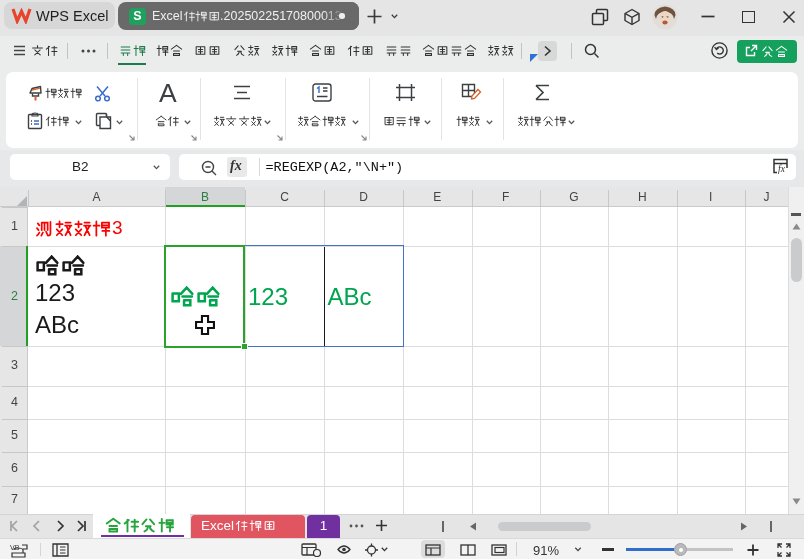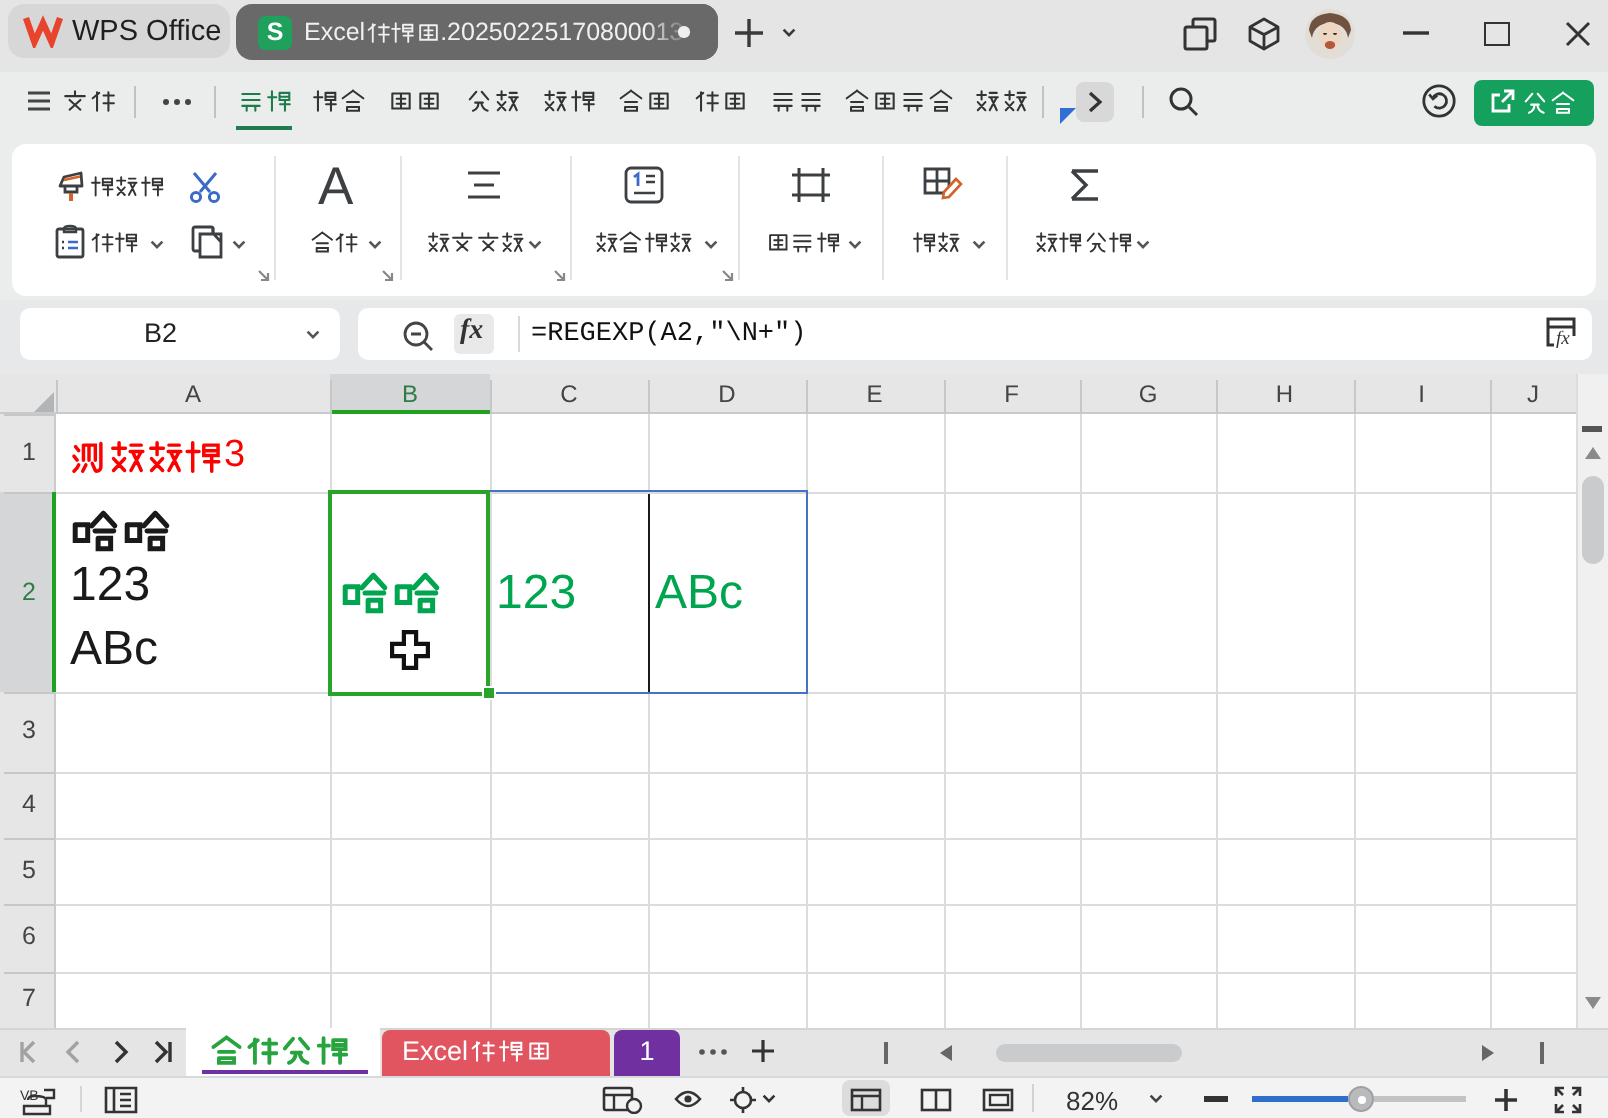--- a/index.html
+++ b/index.html
@@ -6,21 +6,21 @@
 .row{position:absolute;display:flex;align-items:center;white-space:nowrap}
 
 </style></head><body>
 <div class="ab" style="left:0;top:0;width:804px;height:559px;background:#fff">
 <div class="ab" style="left:0;top:0;width:804px;height:36px;background:#e5e5e5"></div>
 <div class="ab" style="left:4px;top:2px;width:111px;height:27px;background:#d7d7d7;border-radius:8px"></div>
 <svg class="ab" style="left:11px;top:7px" width="22" height="17" viewBox="0 0 22 17">
       <path d="M2,2 L6.2,14 L10.5,4.5 L14.8,14 L19,2" fill="none" stroke="#e8432d" stroke-width="3.2" stroke-linejoin="miter"></path>
     </svg>
 <div class="row" style="left:36px;top:2px;height:27px;font-size:14.5px;color:#1f1f1f">
-      <span>WPS Office</span>
+      <span>WPS Excel</span>
     </div>
 <div class="ab" style="left:118px;top:2px;width:241px;height:28px;background:#696969;border-radius:8px;overflow:hidden">
 <div class="ab" style="left:11px;top:5.5px;width:17px;height:17px;background:#1fa05c;border-radius:3.5px;color:#fff;font-size:12.5px;font-weight:bold;text-align:center;line-height:17px">S</div>
 <div class="row" style="left:34px;top:0;height:28px;font-size:12.5px;color:#f0f0f0">
         <span>Excel</span>
         <svg style="width:12.5px;height:12.5px;vertical-align:-0.12em;" viewBox="0 0 24 24">
           <path d="M6.5,4 V21 M2.5,9.5 L8.5,4.5 M12.5,7 H22 M17,4 V21 M12.5,14 H22" fill="none" stroke="currentColor" stroke-width="1.8" stroke-linecap="round"></path>
         </svg>
         <svg style="width:12.5px;height:12.5px;vertical-align:-0.12em;" viewBox="0 0 24 24">
           <path d="M5.5,3 V21 M2,8.5 H9.5 M12.5,4.5 H21.5 V11 H12.5 V4.5 M12.5,8 H21.5 M13,15 H22 M17.5,11 V21" fill="none" stroke="currentColor" stroke-width="1.8" stroke-linecap="round"></path>
@@ -600,21 +600,21 @@
   </svg>
 <svg class="ab" style="left:460px;top:543.5px" width="16" height="12" viewBox="0 0 16 12">
     <rect x="1" y="1" width="14" height="10" fill="none" stroke="#333" stroke-width="1.3"></rect>
     <path d="M8,1 V11" stroke="#333" stroke-width="1.3"></path>
   </svg>
 <svg class="ab" style="left:491px;top:543.5px" width="16" height="12" viewBox="0 0 16 12">
     <rect x="1" y="1" width="14" height="10" fill="none" stroke="#333" stroke-width="1.3"></rect>
     <rect x="4" y="3.5" width="9" height="5" fill="none" stroke="#333" stroke-width="1.2"></rect>
   </svg>
 <div class="ab" style="left:516px;top:542px;width:1px;height:14px;background:#d2d2d2"></div>
-<div class="ab" style="left:533px;top:542.5px;font-size:13px;color:#333">82%</div>
+<div class="ab" style="left:533px;top:542.5px;font-size:13px;color:#333">91%</div>
 <svg style="position:absolute;left:574px;top:547px" width="8" height="5" viewBox="0 0 7 5">
     <path d="M0.8,0.8 L3.5,3.6 L6.2,0.8" fill="none" stroke="#444" stroke-width="1.3"></path>
   </svg>
 <div class="ab" style="left:602px;top:548px;width:12px;height:2.5px;background:#333"></div>
 <div class="ab" style="left:626px;top:548.2px;width:48px;height:2.4px;background:#2e6fce"></div>
 <div class="ab" style="left:687px;top:548.2px;width:46px;height:2.4px;background:#c3c3c3"></div>
 <div class="ab" style="left:674px;top:543px;width:13px;height:13px;background:#b9babb;border:1px solid #9e9fa0;border-radius:50%"></div>
 <div class="ab" style="left:678.5px;top:547.5px;width:4px;height:4px;background:#fff;border-radius:50%"></div>
 <svg class="ab" style="left:604px;top:548px" width="0" height="0"></svg>
 <svg class="ab" style="left:747px;top:543.5px" width="12" height="12" viewBox="0 0 12 12">

